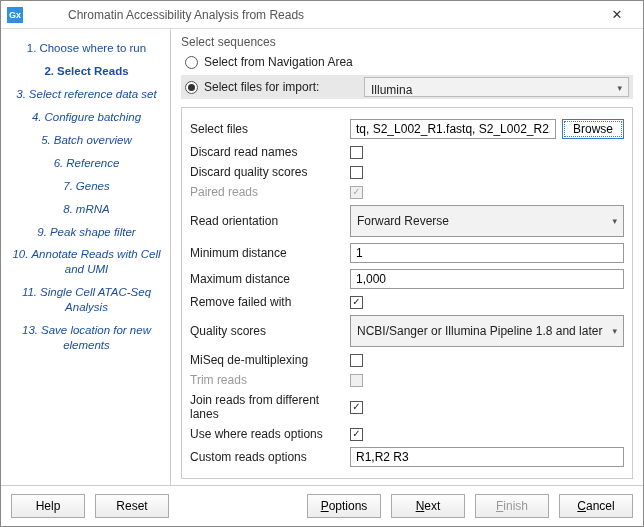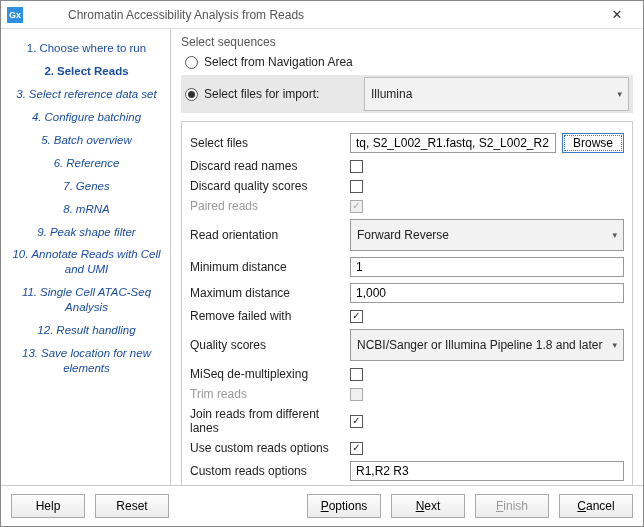--- a/index.html
+++ b/index.html
@@ -97,22 +97,22 @@
   .select-files-row {
     display: flex; align-items: center;
     background: #e8e8e8;
     padding: 2px 4px;
     margin-top: 2px;
   }
   .select-files-row .label { width: 160px; }
   .select-illumina {
     flex: 1; height: 20px;
     border: 1px solid #bbb; background: #f2f2f2;
-    display: flex; align-items: center; justify-content: space-between;
-    padding: 16px 6px; font-size: 12px;
+    display: flex; align-items: flex-start; justify-content: space-between;
+    padding: 5px 6px; font-size: 12px;
     cursor: pointer;
   }
   .chev { font-size: 9px; color: #555; }
 
   .fields {
     border: 1px solid #ccc;
     padding: 8px 8px;
     margin-top: 8px;
   }
   .field-row {
@@ -187,21 +187,20 @@
       <div class="step current"><span class="num">2.</span><span>Select Reads</span></div>
       <div class="step italic"><span class="num">3.</span><span>Select reference data set</span></div>
       <div class="step italic"><span class="num">4.</span><span>Configure batching</span></div>
       <div class="step italic"><span class="num">5.</span><span>Batch overview</span></div>
       <div class="step italic"><span class="num">6.</span><span>Reference</span></div>
       <div class="step italic"><span class="num">7.</span><span>Genes</span></div>
       <div class="step italic"><span class="num">8.</span><span>mRNA</span></div>
       <div class="step italic"><span class="num">9.</span><span>Peak shape filter</span></div>
       <div class="step italic"><span class="num">10.</span><span>Annotate Reads with Cell and UMI</span></div>
       <div class="step italic"><span class="num">11.</span><span>Single Cell ATAC-Seq Analysis</span></div>
-      <div class="step italic"><span class="num">12.</span><span>Result handling</span></div>
       <div class="step italic"><span class="num">13.</span><span>Save location for new elements</span></div>
     </div>
 
   <div class="content">
     <div class="content-inner">
       <div class="group-title">Select sequences</div>
 
       <div class="radio-row">
         <span class="radio-outer"></span>
         <span>Select from Navigation Area</span>
@@ -305,21 +304,21 @@
         </div>
 
         <div class="field-row">
           <div class="field-label">Join reads from different lanes</div>
           <div class="field-control">
               <span class="chk">✓</span>
             </div>
         </div>
 
         <div class="field-row">
-          <div class="field-label">Use custom reads options</div>
+          <div class="field-label">Use where reads options</div>
           <div class="field-control">
               <span class="chk">✓</span>
             </div>
         </div>
 
         <div class="field-row">
           <div class="field-label">Custom reads options</div>
           <div class="field-control">
               <input class="txt" type="text" value="R1,R2 R3" style="">
             </div>

